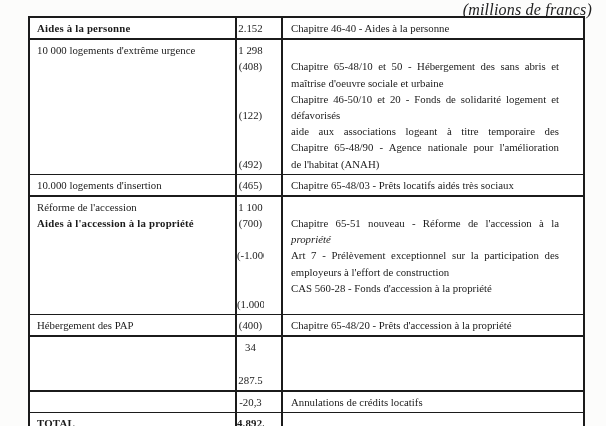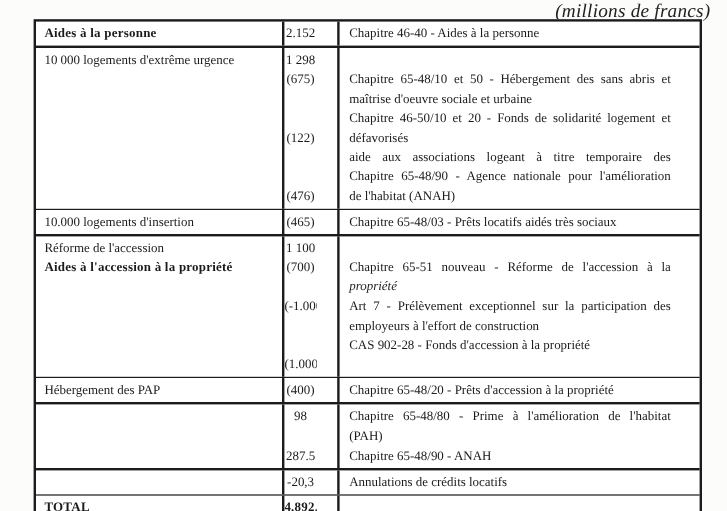--- a/index.html
+++ b/index.html
@@ -81,27 +81,27 @@
         <div class="ln">10 000 logements d'extrême urgence</div>
         <div class="ln"></div>
         <div class="ln"></div>
         <div class="ln"></div>
         <div class="ln"></div>
         <div class="ln"></div>
         <div class="ln"></div>
       </div>
       <div class="col c2">
         <div class="ln">1 298</div>
-        <div class="ln">(675)</div>
+        <div class="ln">(408)</div>
         <div class="ln"></div>
         <div class="ln"></div>
         <div class="ln">(122)</div>
         <div class="ln"></div>
         <div class="ln"></div>
-        <div class="ln">(476)</div>
+        <div class="ln">(492)</div>
       </div>
       <div class="col c3">
         <div class="ln"></div>
         <div class="ln j">Chapitre 65-48/10 et 50 - Hébergement des sans abris et</div>
         <div class="ln">maîtrise d'oeuvre sociale et urbaine</div>
         <div class="ln j">Chapitre 46-50/10 et 20 - Fonds de solidarité logement et</div>
         <div class="ln">défavorisés</div>
         <div class="ln j">aide aux associations logeant à titre temporaire des</div>
         <div class="ln j">Chapitre 65-48/90 - Agence nationale pour l'amélioration</div>
         <div class="ln">de l'habitat (ANAH)</div>
@@ -136,21 +136,21 @@
         <div class="ln"></div>
         <div class="ln"></div>
         <div class="ln">(1.000)</div>
       </div>
       <div class="col c3">
         <div class="ln"></div>
         <div class="ln j">Chapitre 65-51 nouveau - Réforme de l'accession à la</div>
         <div class="ln i">propriété</div>
         <div class="ln j">Art 7 - Prélèvement exceptionnel sur la participation des</div>
         <div class="ln">employeurs à l'effort de construction</div>
-        <div class="ln">CAS 902-28 - Fonds d'accession à la propriété</div>
+        <div class="ln">CAS 560-28 - Fonds d'accession à la propriété</div>
         <div class="ln"></div>
       </div>
     </div>
     <div class="block sep-thin">
       <div class="col c1">
         <div class="ln">Hébergement des PAP</div>
       </div>
       <div class="col c2">
         <div class="ln">(400)</div>
       </div>
@@ -158,28 +158,23 @@
         <div class="ln">Chapitre 65-48/20 - Prêts d'accession à la propriété</div>
       </div>
     </div>
     <div class="block sep-thick">
       <div class="col c1">
         <div class="ln"></div>
         <div class="ln"></div>
         <div class="ln"></div>
       </div>
       <div class="col c2">
-        <div class="ln">98</div>
+        <div class="ln">34</div>
         <div class="ln"></div>
         <div class="ln">287.5</div>
-      </div>
-      <div class="col c3">
-        <div class="ln j">Chapitre 65-48/80 - Prime à l'amélioration de l'habitat</div>
-        <div class="ln">(PAH)</div>
-        <div class="ln">Chapitre 65-48/90 - ANAH</div>
       </div>
     </div>
     <div class="block sep-thick">
       <div class="col c1">
         <div class="ln"></div>
       </div>
       <div class="col c2">
         <div class="ln">-20,3</div>
       </div>
       <div class="col c3">

